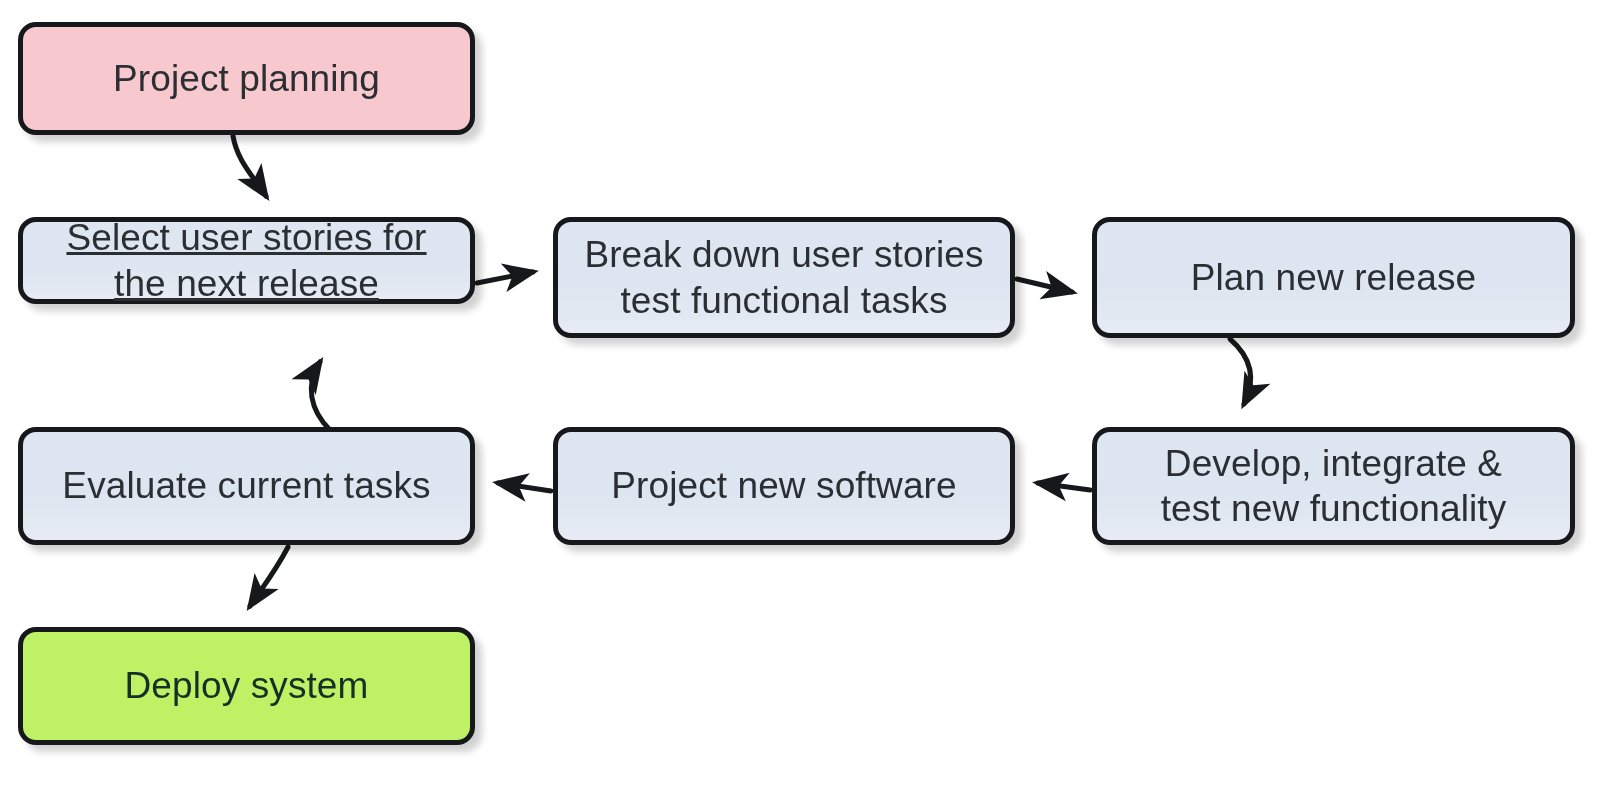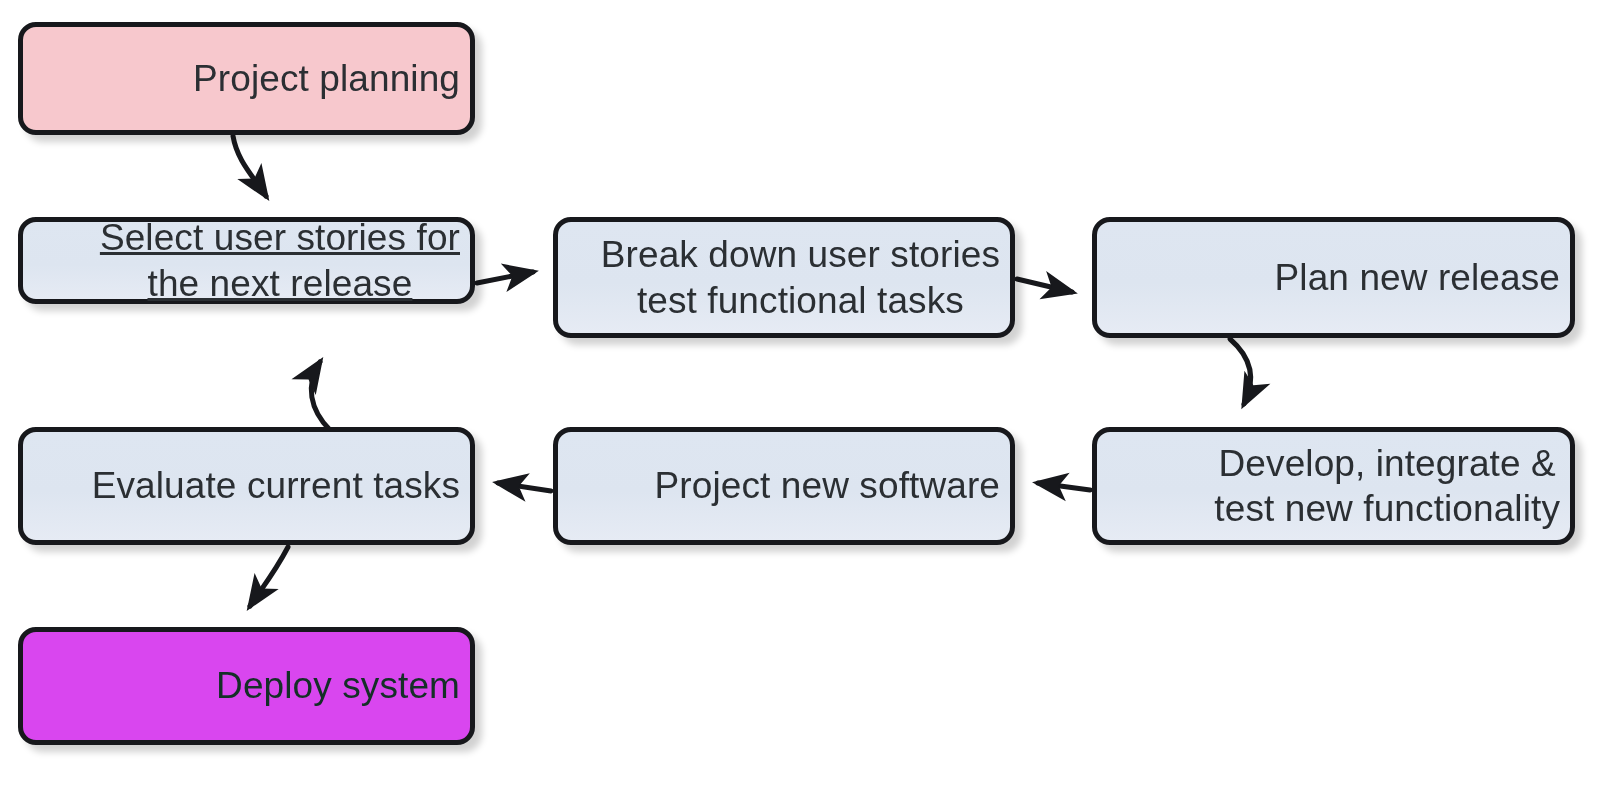--- a/index.html
+++ b/index.html
@@ -25,37 +25,37 @@
     height: 790px;
     pointer-events: none;
   }
   .node {
     position: absolute;
     box-sizing: border-box;
     border: 5px solid #17181c;
     border-radius: 18px;
     display: flex;
     align-items: center;
-    justify-content: flex-end;
+    justify-content: center;
     text-align: center;
     color: #2b2f33;
     font-size: 37px;
     line-height: 1.22;
     letter-spacing: 0.1px;
     box-shadow: 7px 7px 7px rgba(0,0,0,0.18);
     z-index: 2;
   }
   .node .label {
     display: block;
     padding: 0 10px;
     white-space: pre-line;
   }
   .fill-pink  { background: #f7c8cd; }
   .fill-blue  { background: linear-gradient(180deg, #dee6f1 0%, #dde5f0 55%, #e6ebf4 100%); }
-  .fill-green { background: #d946ef; color: #143027; }
+  .fill-green { background: #bef264; color: #143027; }
 </style>
 </head>
 <body>
 
 <div id="canvas">
 
   <svg id="edges" viewBox="0 0 1599 790" width="1599" height="790" xmlns="http://www.w3.org/2000/svg">
     <defs>
       <marker id="arrowhead" markerWidth="9" markerHeight="9" refX="6.2" refY="3.1" orient="auto" markerUnits="strokeWidth">
         <path d="M0.2,0.2 L7.4,3.1 L0.2,6.0 L2.0,3.1 Z" fill="#17181c"></path>

